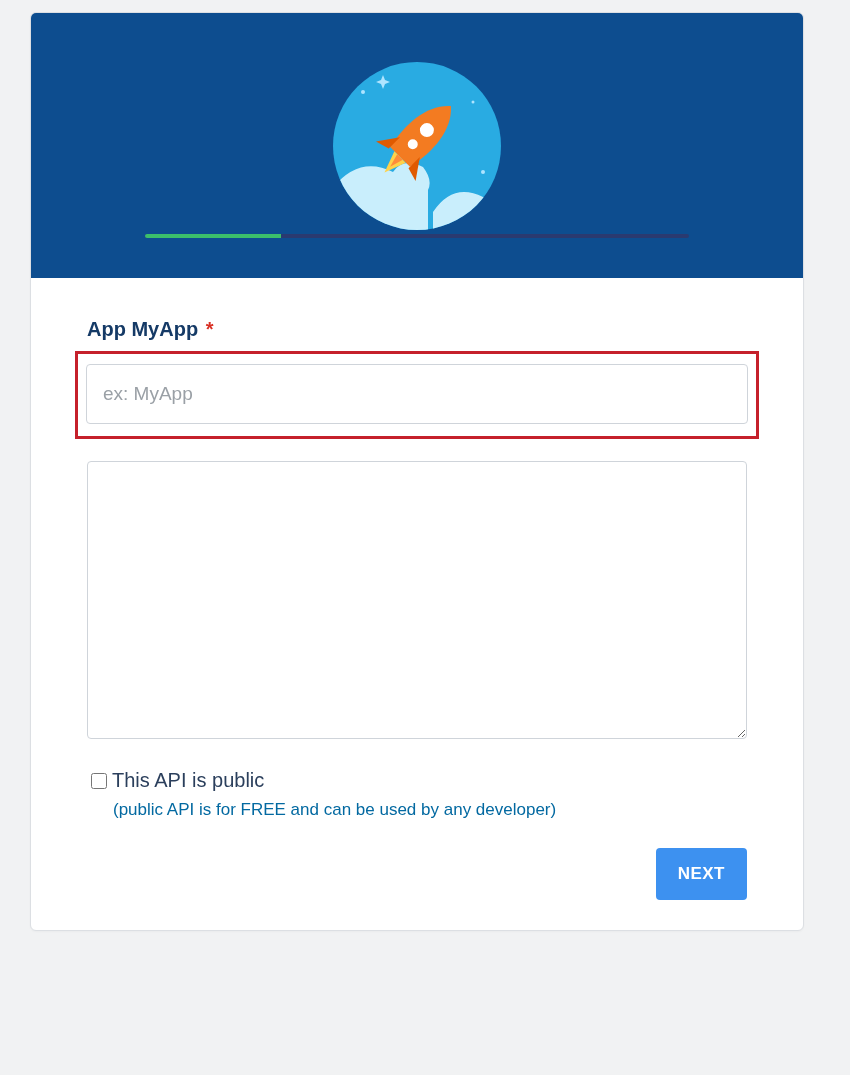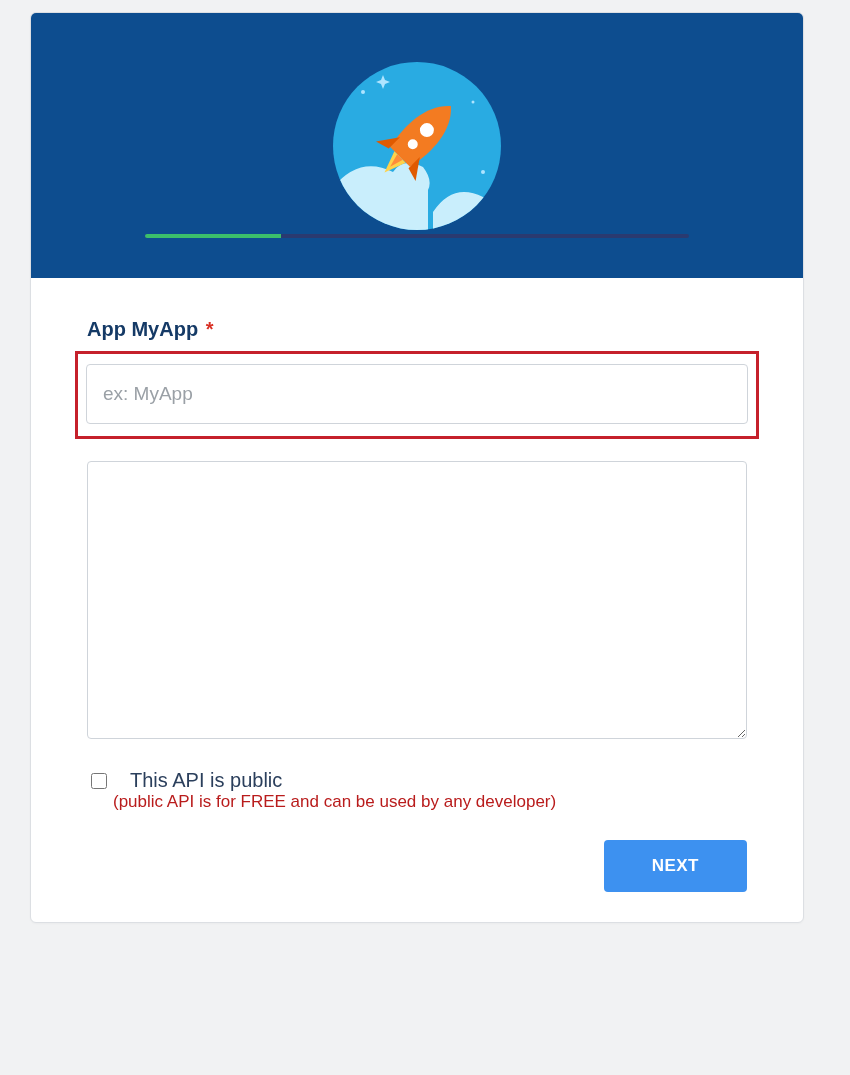--- a/index.html
+++ b/index.html
@@ -91,49 +91,49 @@
     font-family: inherit;
     resize: none;
     background: #fff;
   }
   input[type=text].field::placeholder { color:#9aa0a6; }
   textarea.field { height: 278px; resize: both; }
   .desc-block { margin-bottom: 26px; }
   .checkbox-row {
     display: flex;
     align-items: center;
-    gap: 20px;
-    margin-bottom: 0;
+    gap: 2px;
+    margin-bottom: 8px;
   }
   .checkbox-row input[type=checkbox] {
     width: 16px; height: 16px;
     margin-top: 4px;
     accent-color: #2e7cd6;
   }
   .check-label {
     font-size: 20px;
     color: #2b3f5c;
   }
   .check-note {
     font-size: 17px;
-    color: #b91c1c;
+    color: #0369a1;
     margin-left: 26px;
     margin-bottom: 28px;
   }
   .actions {
     display: flex;
     justify-content: flex-end;
   }
   .next-btn {
     background: #3d91f0;
     color: #ffffff;
     font-weight: 700;
     letter-spacing: 0.5px;
     font-size: 17px;
-    padding: 16px 48px;
+    padding: 16px 22px;
     border: none;
     border-radius: 4px;
     cursor: pointer;
   }
 </style>
 </head>
 <body>
 
 <div class="page">
   <div class="card">

